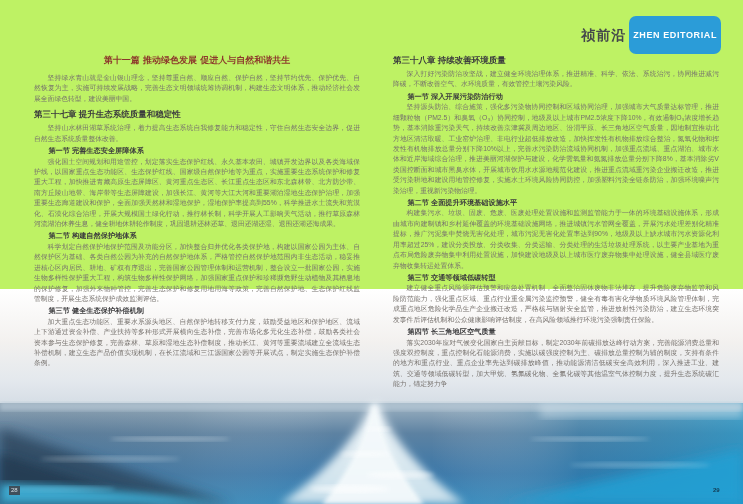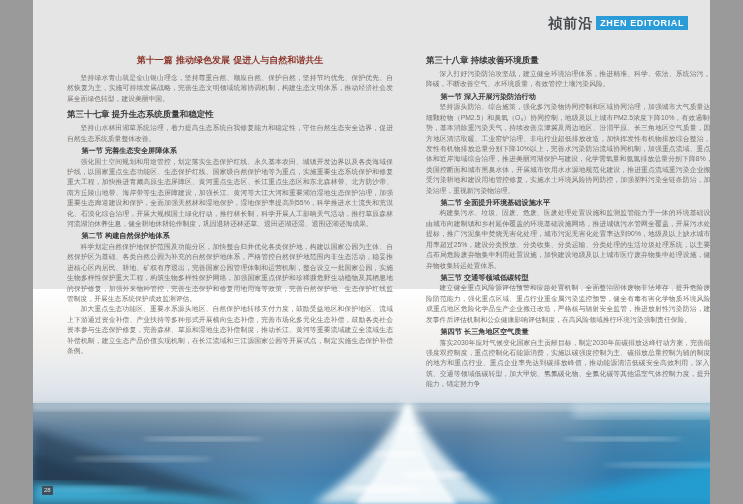--- a/index.html
+++ b/index.html
@@ -1,35 +1,35 @@
 <!DOCTYPE html>
 <html style="--accent: #2b9cd8; --part_title: #8c372b;"><head>
 <meta charset="utf-8">
 <style>
   html,body { margin:0; padding:0; background:#9a9a9a; }
   .canvas {
-    position:relative; width:677px; height:504px; margin:0 auto;
-    background:#e5e5e5; overflow:hidden;
+    position:relative; width:743px; height:504px; margin:0 auto;
+    background:#bef264; overflow:hidden;
     font-family:"Liberation Sans", sans-serif;
   }
 
   
   .header {
     position:absolute; top:16px; right:22px;
     display:flex; align-items:center; z-index:5;
   }
   .brand-cn {
     font-family:"DejaVu Serif", serif;
     font-size:14px; font-weight:700; color:#45484b;
     letter-spacing:1px; margin-right:3px; line-height:14px;
   }
   .brand-en {
     background:var(--accent,#2b9cd8); color:#ffffff;
     font-size:9px; font-weight:700; letter-spacing:.6px;
-    padding:2px 4px; line-height:10px;
+    padding:14px 4px; line-height:10px;border-radius:7px;
   }
 
   
   .ocean { position:absolute; left:0; top:289px; width:743px; height:215px; z-index:1; }
   .ocean svg { display:block; }
 
   
   .page-col { position:absolute; top:55px; width:326px; z-index:3; }
   .page-col.left  { left:34px; }
   .page-col.right { left:393px; }
@@ -148,20 +148,21 @@
     <p class="body-par">坚持绿水青山就是金山银山理念，坚持尊重自然、顺应自然、保护自然，坚持节约优先、保护优先、自然恢复为主，实施可持续发展战略，完善生态文明领域统筹协调机制，构建生态文明体系，推动经济社会发展全面绿色转型，建设美丽中国。</p>
     <h2 class="chapter-title">第三十七章 提升生态系统质量和稳定性</h2>
     <p class="body-par">坚持山水林田湖草系统治理，着力提高生态系统自我修复能力和稳定性，守住自然生态安全边界，促进自然生态系统质量整体改善。</p>
 
     <h3 class="section-heading">第一节 完善生态安全屏障体系</h3>
     <p class="body-par">强化国土空间规划和用途管控，划定落实生态保护红线、永久基本农田、城镇开发边界以及各类海域保护线，以国家重点生态功能区、生态保护红线、国家级自然保护地等为重点，实施重要生态系统保护和修复重大工程，加快推进青藏高原生态屏障区、黄河重点生态区、长江重点生态区和东北森林带、北方防沙带、南方丘陵山地带、海岸带等生态屏障建设，加强长江、黄河等大江大河和重要湖泊湿地生态保护治理，加强重要生态廊道建设和保护，全面加强天然林和湿地保护，湿地保护率提高到55%，科学推进水土流失和荒漠化、石漠化综合治理，开展大规模国土绿化行动，推行林长制，科学开展人工影响天气活动，推行草原森林河流湖泊休养生息，健全耕地休耕轮作制度，巩固退耕还林还草、退田还湖还湿、退围还湖还海成果。</p>
 
     <h3 class="section-heading">第二节 构建自然保护地体系</h3>
     <p class="body-par">科学划定自然保护地保护范围及功能分区，加快整合归并优化各类保护地，构建以国家公园为主体、自然保护区为基础、各类自然公园为补充的自然保护地体系，严格管控自然保护地范围内非生态活动，稳妥推进核心区内居民、耕地、矿权有序退出，完善国家公园管理体制和运营机制，整合设立一批国家公园，实施生物多样性保护重大工程，构筑生物多样性保护网络，加强国家重点保护和珍稀濒危野生动植物及其栖息地的保护修复，加强外来物种管控，完善生态保护和修复用地用海等政策，完善自然保护地、生态保护红线监管制度，开展生态系统保护成效监测评估。</p>
 
+    <h3 class="section-heading">第三节 健全生态保护补偿机制</h3>
     <p class="body-par">加大重点生态功能区、重要水系源头地区、自然保护地转移支付力度，鼓励受益地区和保护地区、流域上下游通过资金补偿、产业扶持等多种形式开展横向生态补偿，完善市场化多元化生态补偿，鼓励各类社会资本参与生态保护修复，完善森林、草原和湿地生态补偿制度，推动长江、黄河等重要流域建立全流域生态补偿机制，建立生态产品价值实现机制，在长江流域和三江源国家公园等开展试点，制定实施生态保护补偿条例。</p>
   </section>
 
   <section class="page-col right">
     <h2 class="chapter-title first">第三十八章 持续改善环境质量</h2>
     <p class="body-par">深入打好污染防治攻坚战，建立健全环境治理体系，推进精准、科学、依法、系统治污，协同推进减污降碳，不断改善空气、水环境质量，有效管控土壤污染风险。</p>
 
     <h3 class="section-heading">第一节 深入开展污染防治行动</h3>
     <p class="body-par">坚持源头防治、综合施策，强化多污染物协同控制和区域协同治理，加强城市大气质量达标管理，推进细颗粒物（PM2.5）和臭氧（O₃）协同控制，地级及以上城市PM2.5浓度下降10%，有效遏制O₃浓度增长趋势，基本消除重污染天气，持续改善京津冀及周边地区、汾渭平原、长三角地区空气质量，因地制宜推动北方地区清洁取暖、工业窑炉治理、非电行业超低排放改造，加快挥发性有机物排放综合整治，氮氧化物和挥发性有机物排放总量分别下降10%以上，完善水污染防治流域协同机制，加强重点流域、重点湖泊、城市水体和近岸海域综合治理，推进美丽河湖保护与建设，化学需氧量和氨氮排放总量分别下降8%，基本消除劣Ⅴ类国控断面和城市黑臭水体，开展城市饮用水水源地规范化建设，推进重点流域重污染企业搬迁改造，推进受污染耕地和建设用地管控修复，实施水土环境风险协同防控，加强塑料污染全链条防治，加强环境噪声污染治理，重视新污染物治理。</p>
 

